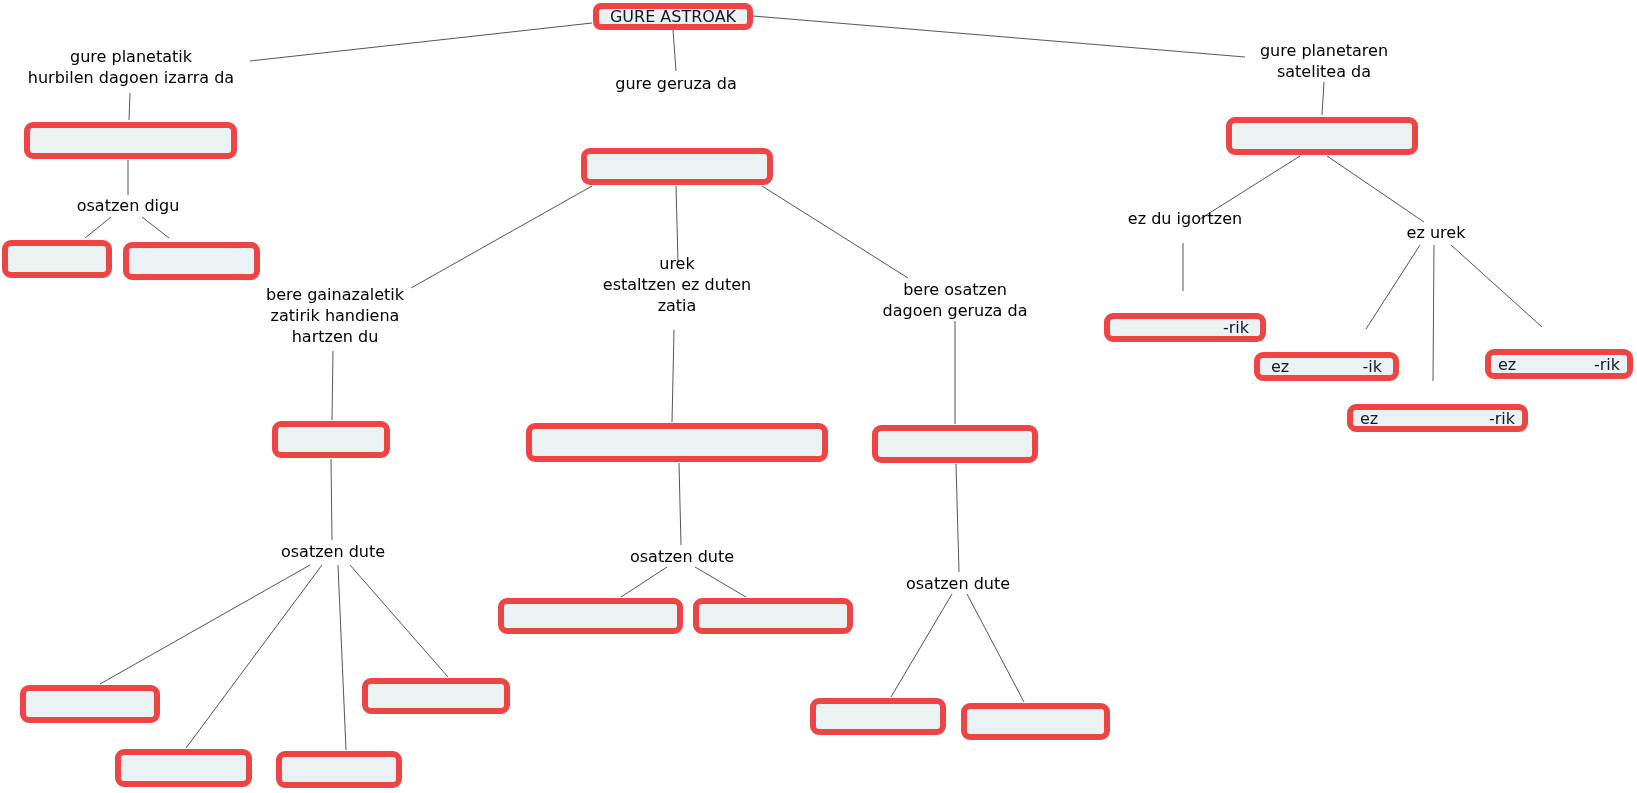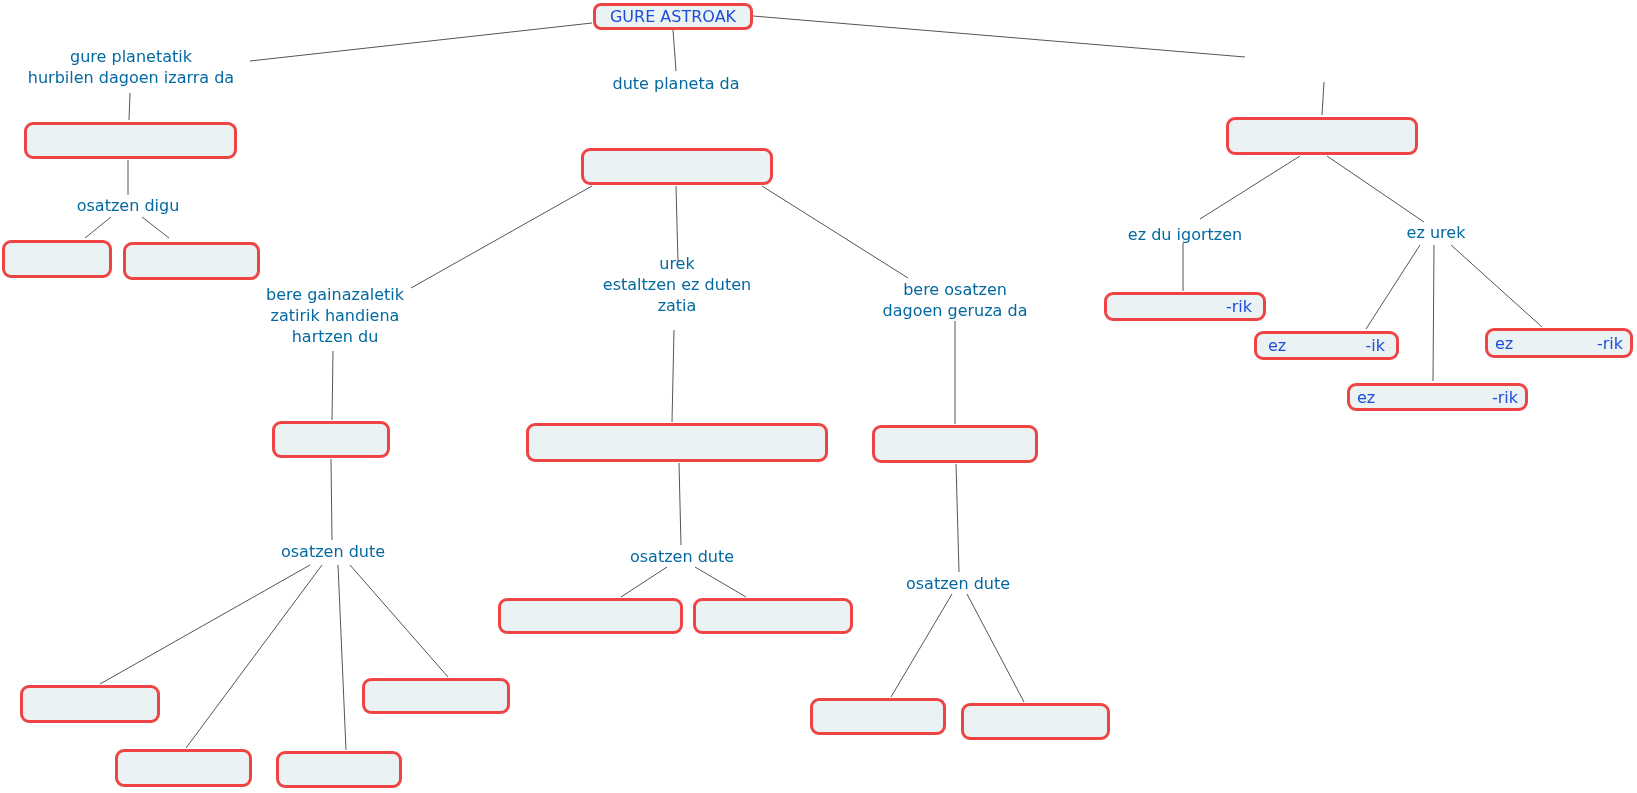--- a/index.html
+++ b/index.html
@@ -4,30 +4,30 @@
 <style>
   html, body { margin:0; padding:0; background:#ffffff; }
   #stage {
     position:relative; width:1637px; height:793px;
     font-family:"DejaVu Sans","Liberation Sans",sans-serif;
     color:#1a1a1a; overflow:hidden; background:#ffffff;
   }
   #wires { position:absolute; left:0; top:0; }
   .box {
     position:absolute; box-sizing:border-box;
-    background:#ebf2f4; border:3px solid #ef4444; border-radius:9px;
+    background:#ebf2f4; border:6px solid #ef4444; border-radius:9px;
     display:flex; align-items:center; justify-content:center;
-    font-size:16px; color:#1d4ed8;
+    font-size:16px; color:#0f172a;
   }
   .box.title { border-radius:8px; font-size:16px; }
-  .box.frag { justify-content:space-between; }
+  .box.frag { justify-content:space-between;margin-top:21px; }
   .box.frag.only-suffix { justify-content:flex-end; }
   .lbl {
     position:absolute; text-align:center; white-space:pre-line;
-    font-size:16px; line-height:21px; color:#0369a1;
+    font-size:16px; line-height:21px; color:#000000;
   }
 </style>
 </head>
 <body>
 
 <div id="stage">
 
   <svg id="wires" width="1637" height="793">
     <g stroke="#555555" stroke-width="1" fill="none">
       <line x1="592" y1="23" x2="250" y2="61"></line>
@@ -61,31 +61,33 @@
       <line x1="1420" y1="245" x2="1366" y2="329"></line>
       <line x1="1434" y1="245" x2="1433" y2="381"></line>
       <line x1="1451" y1="245" x2="1542" y2="327"></line>
     </g>
   </svg>
 
   <div class="box title" style="left:593px;top:3px;width:160px;height:27px">GURE ASTROAK</div>
 
   <div class="lbl" style="left:10px;top:46px;width:242px">gure planetatik
 hurbilen dagoen izarra da</div>
-  <div class="lbl" style="left:576px;top:73px;width:200px">dute planeta da</div>
+  <div class="lbl" style="left:576px;top:73px;width:200px">gure geruza da</div>
+  <div class="lbl" style="left:1224px;top:40px;width:200px">gure planetaren
+satelitea da</div>
   <div class="lbl" style="left:58px;top:195px;width:140px">osatzen digu</div>
   <div class="lbl" style="left:235px;top:284px;width:200px">bere gainazaletik
 zatirik handiena
 hartzen du</div>
   <div class="lbl" style="left:577px;top:253px;width:200px">urek
 estaltzen ez duten
 zatia</div>
   <div class="lbl" style="left:855px;top:279px;width:200px">bere osatzen
 dagoen geruza da</div>
-  <div class="lbl" style="left:1085px;top:224px;width:200px">ez du igortzen</div>
+  <div class="lbl" style="left:1085px;top:208px;width:200px">ez du igortzen</div>
   <div class="lbl" style="left:1336px;top:222px;width:200px">ez urek</div>
   <div class="lbl" style="left:233px;top:541px;width:200px">osatzen dute</div>
   <div class="lbl" style="left:582px;top:546px;width:200px">osatzen dute</div>
   <div class="lbl" style="left:858px;top:573px;width:200px">osatzen dute</div>
 
   <div class="box" style="left:24px;top:122px;width:213px;height:37px"></div>
   <div class="box" style="left:2px;top:240px;width:110px;height:38px"></div>
   <div class="box" style="left:123px;top:242px;width:137px;height:38px"></div>
   <div class="box" style="left:581px;top:148px;width:192px;height:37px"></div>
   <div class="box" style="left:272px;top:421px;width:118px;height:37px"></div>

